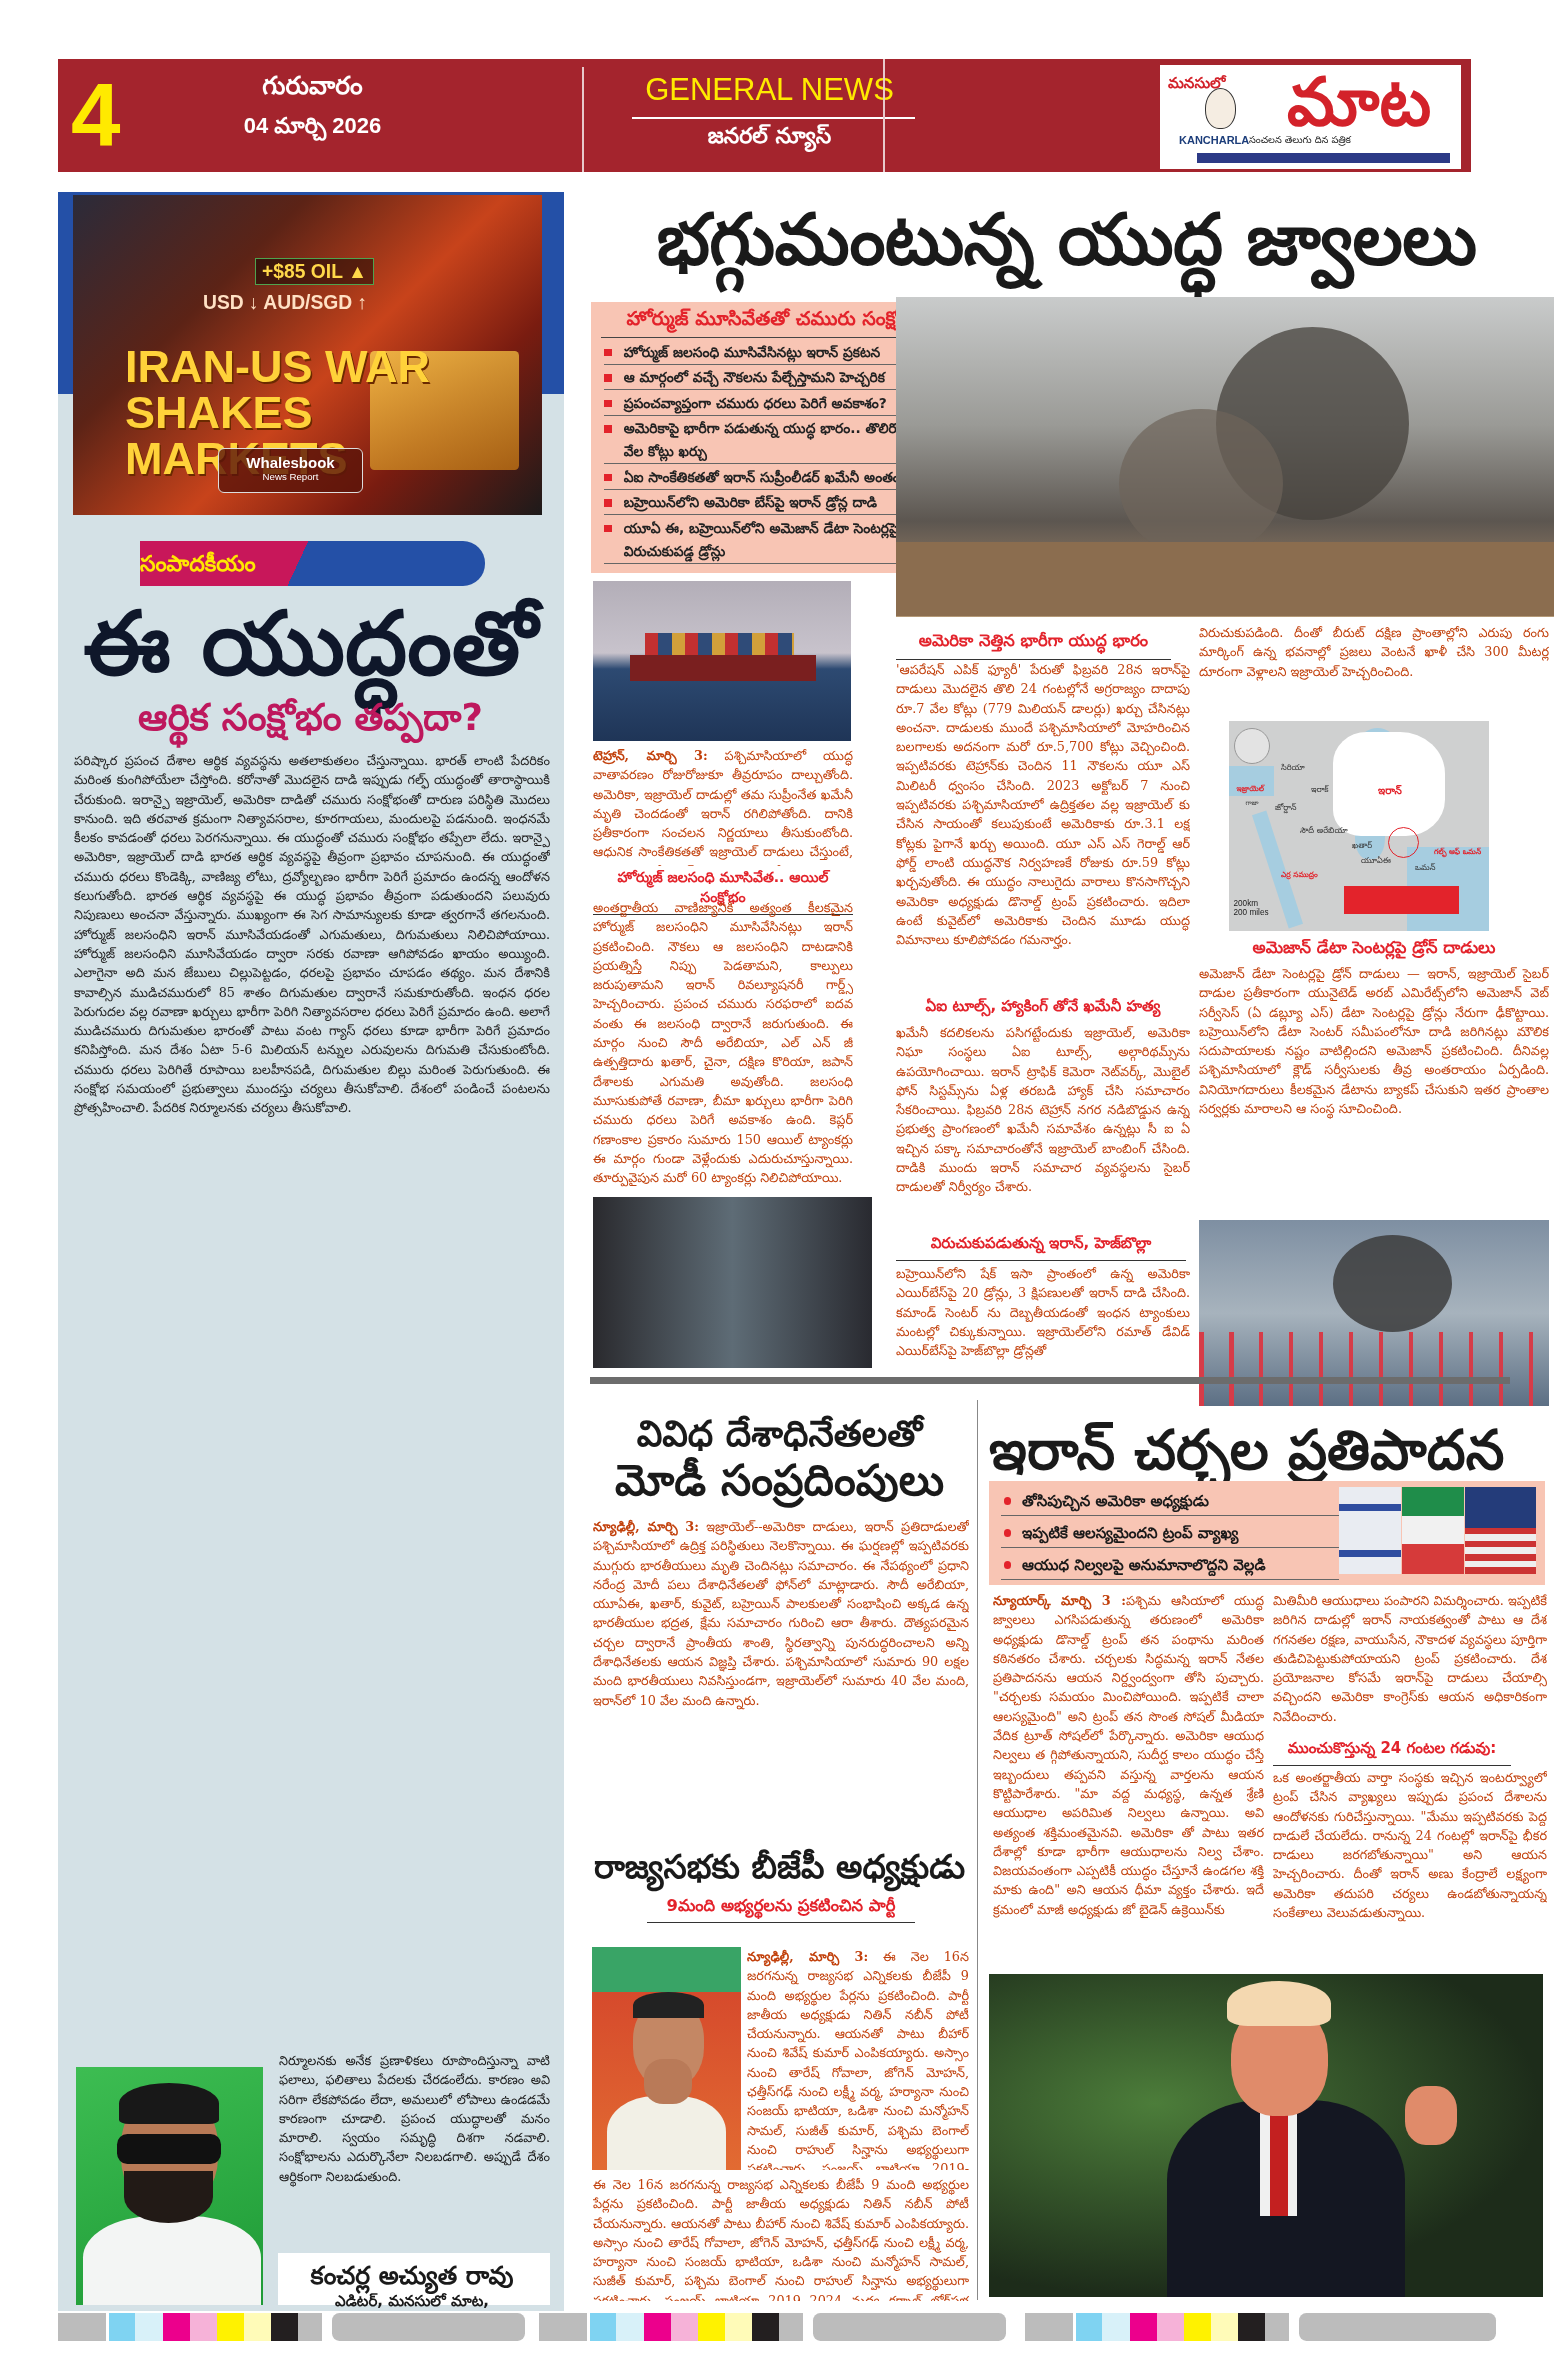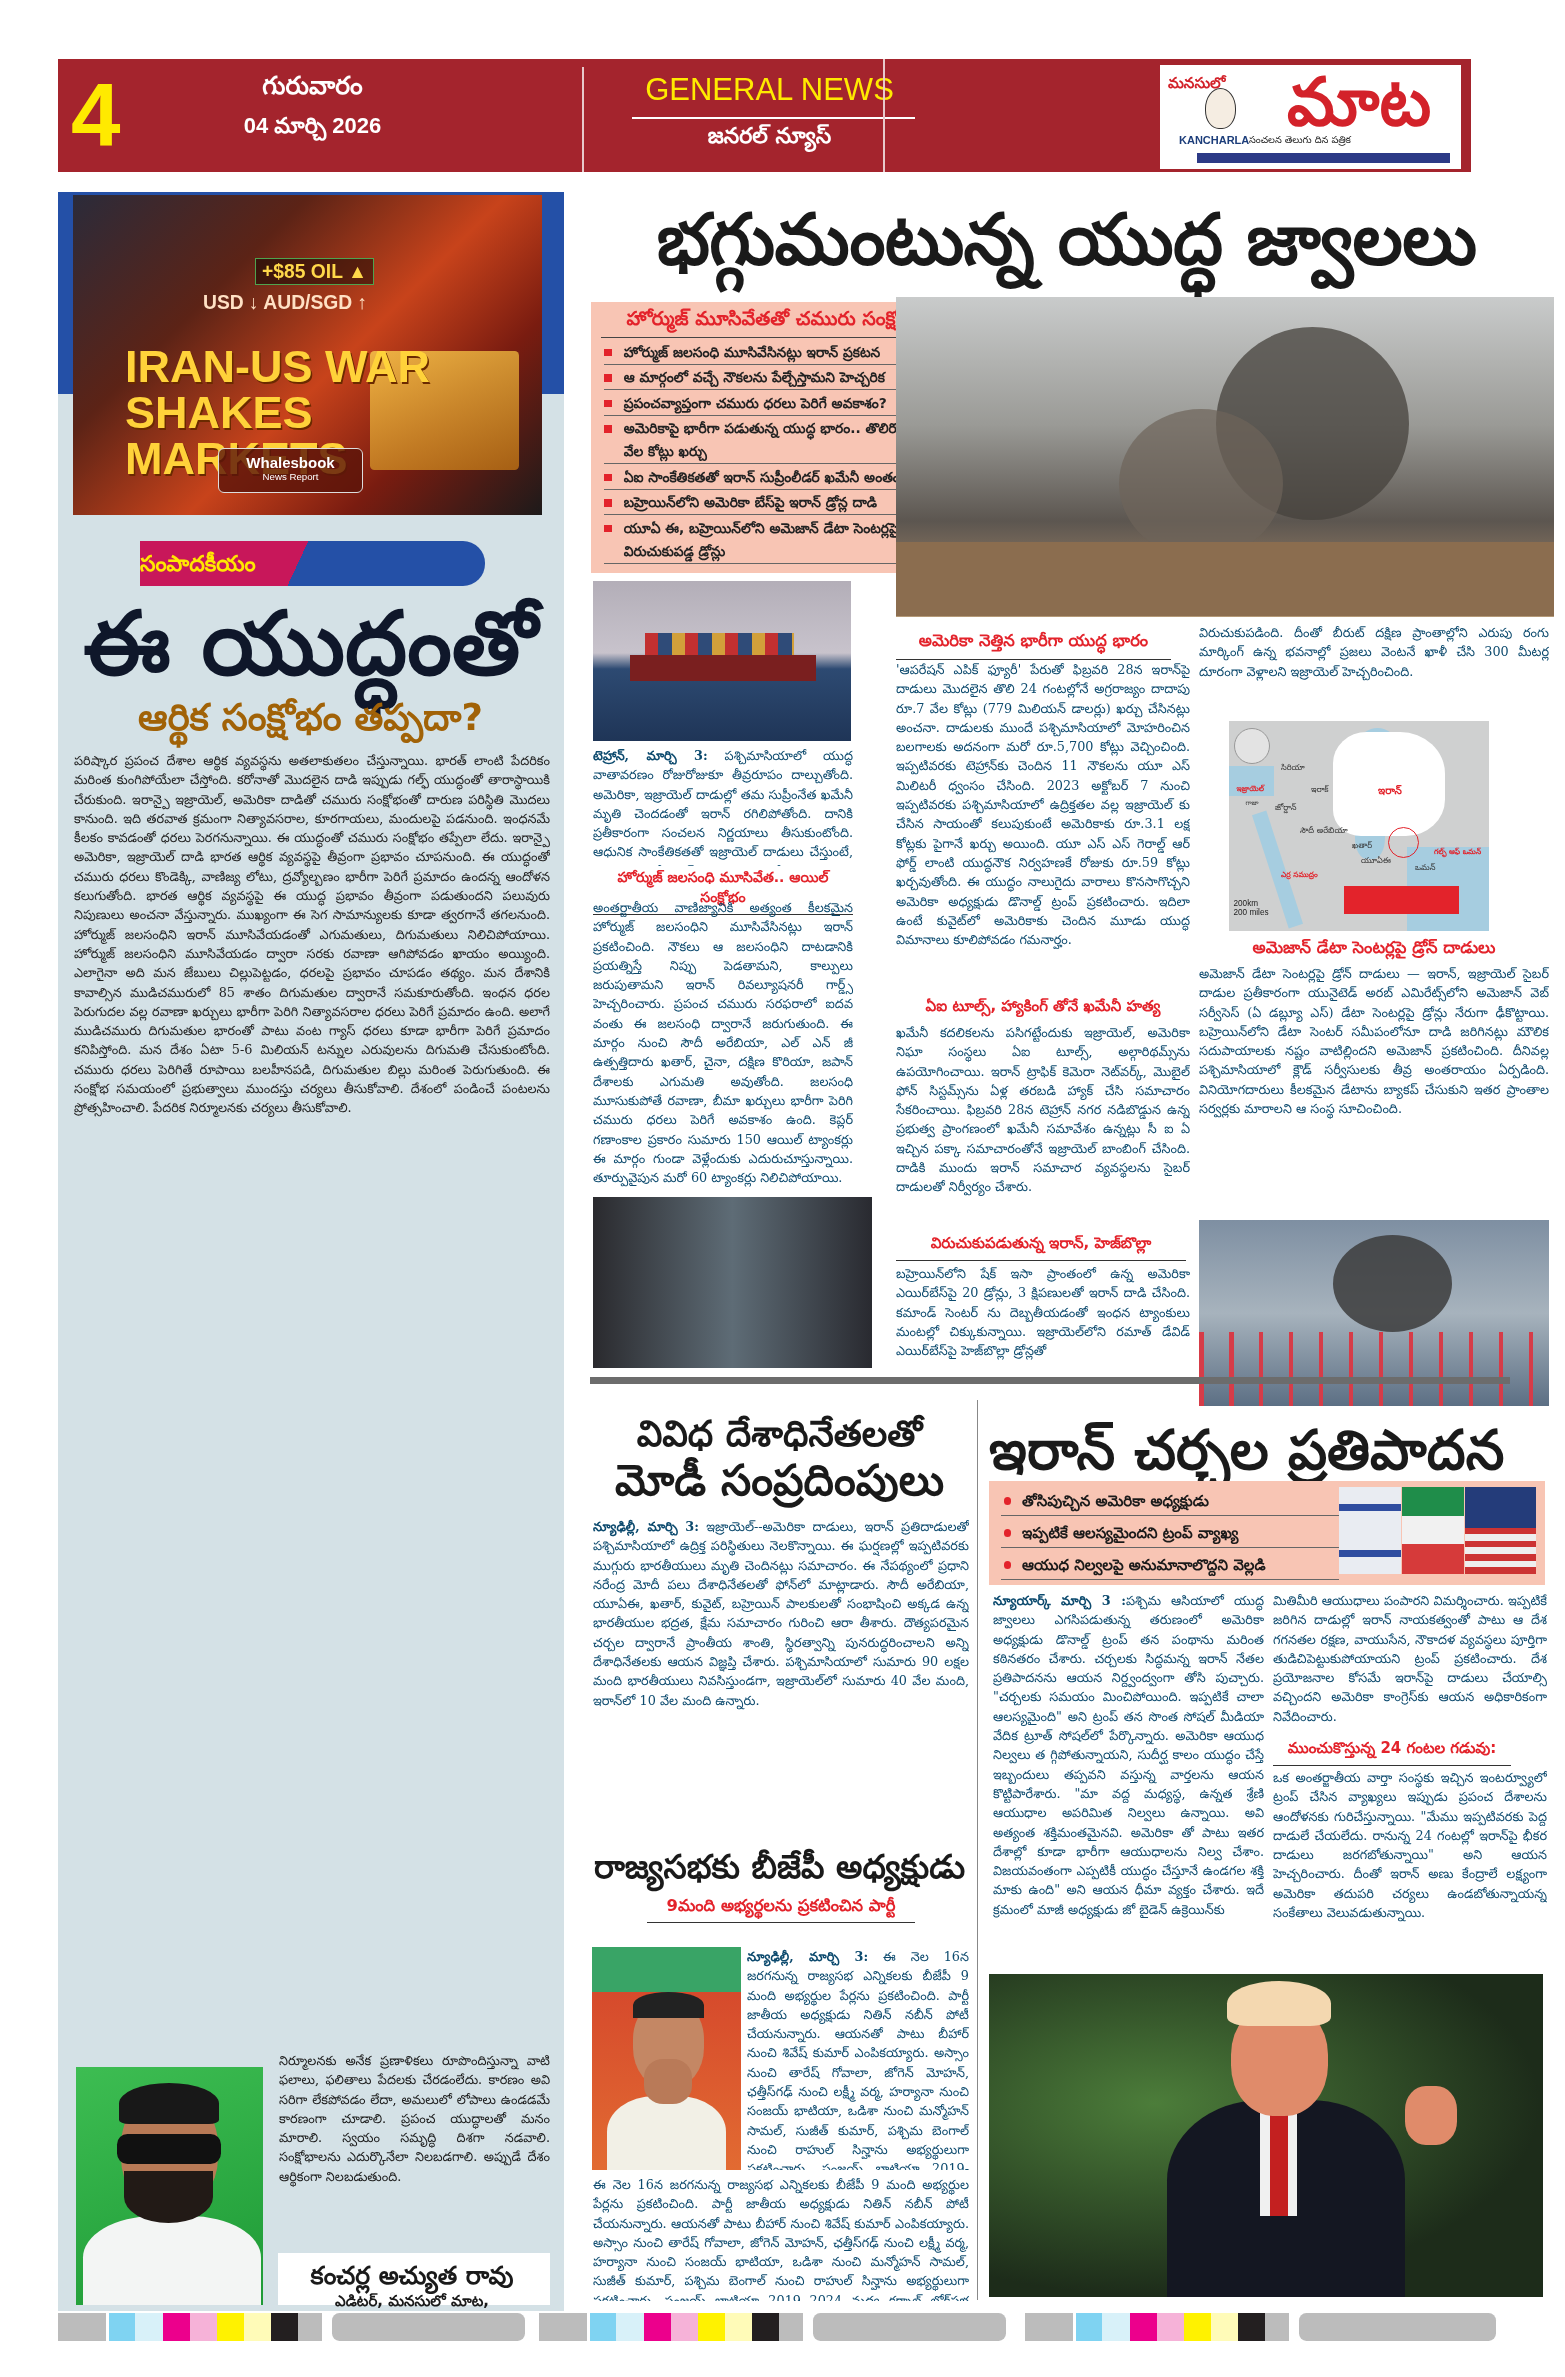--- a/index.html
+++ b/index.html
@@ -26,21 +26,21 @@
   .bluehead{left:58px;top:192px;width:506px;height:202px;background:#2450a7}
   .banner{left:73px;top:195px;width:469px;height:320px;background:linear-gradient(135deg,#2b2b3a 0%,#5c2316 30%,#c8431b 55%,#7a1c10 75%,#1d1a1a 100%);overflow:hidden}
   .banner .oil{left:182px;top:63px;font:bold 19.3px "Liberation Sans",sans-serif;color:#ffd84a;border:1.5px solid #4fa34f;padding:1.5px 6px;background:rgba(0,0,0,.45)}
   .banner .fx{left:130px;top:97px;font:bold 19.3px "Liberation Sans",sans-serif;color:#ffe1c4}
   .banner .war{left:52px;top:149px;font:bold 45px "Liberation Sans",sans-serif;color:#ffd23a;line-height:46px;text-shadow:1.5px 1.5px 0 #6b2a00}
   .banner .gold{left:297px;top:156px;width:149px;height:119px;background:linear-gradient(160deg,#f7c64b,#b86b13);border-radius:4.5px;opacity:.85}
   .banner .wb{left:145px;top:253px;width:145px;height:45px;border:1.5px solid #ddd;border-radius:6px;background:rgba(90,20,10,.8);color:#fff;text-align:center;font:bold 15px "Liberation Sans",sans-serif;padding-top:4.5px}
   .banner .wb small{display:block;font:9.7px "Liberation Sans",sans-serif}
   .sampadak{left:140px;top:541px;width:345px;height:45px;background:linear-gradient(115deg,#c8175a 0%,#c8175a 46%,#2450a7 46%);border-radius:0 22px 22px 0;color:#ffe800;text-align:left;font:bold 22px "DejaVu Sans",sans-serif;line-height:45px}
   .edtitle1{left:65px;top:595px;width:491px;text-align:center;color:#0f172a;font:bold 88px "DejaVu Sans",sans-serif;line-height:97px}
-  .edtitle2{left:65px;top:695px;width:491px;text-align:center;color:#a16207;font:bold 37px "DejaVu Sans",sans-serif;line-height:45px}
+  .edtitle2{left:65px;top:695px;width:491px;text-align:center;color:#be185d;font:bold 37px "DejaVu Sans",sans-serif;line-height:45px}
   .edbody{left:74px;top:751px;width:476px;height:1238px;font:12.8px/19.3px "DejaVu Serif",serif;text-align:justify;color:#222;overflow:hidden}
   .edbody2{left:279px;top:2051px;width:271px;height:195px;font:12.8px/19.3px "DejaVu Serif",serif;text-align:justify;overflow:hidden}
   .editor-photo{left:76px;top:2067px;width:187px;height:238px;background:linear-gradient(160deg,#3dbd52,#1e9a36);overflow:hidden}
   .editor-photo .head{left:45px;top:22px;width:97px;height:119px;border-radius:48% 48% 42% 42%;background:#b87a56}
   .editor-photo .hair{left:43px;top:16.4px;width:100px;height:41px;border-radius:50% 50% 10% 10%;background:#181818}
   .editor-photo .glasses{left:41px;top:67px;width:104px;height:30px;background:#111;border-radius:10.4px}
   .editor-photo .beard{left:48px;top:104px;width:89px;height:52px;border-radius:0 0 50% 50%;background:#221a16}
   .editor-photo .shirt{left:7.4px;top:149px;width:178px;height:104px;border-radius:40% 40% 0 0;background:#f3f5f4}
   .sig-name{left:278px;top:2128px;width:268px;text-align:center;font:bold 25px "DejaVu Sans",sans-serif}
   .sig-role{left:278px;top:2163px;width:268px;text-align:center;font:bold 18px "DejaVu Sans",sans-serif;line-height:25px}
@@ -51,21 +51,21 @@
   .pinkbox h3{color:#e3232b;font:bold 19.3px "DejaVu Sans",sans-serif;text-align:center;padding:4.5px 0 3px;margin:0 10.4px;border-bottom:0.7px solid #444}
   .pinkbox ul{list-style:none;padding:3px 7.4px 0 13.4px}
   .pinkbox li{font:bold 13.8px/23px "DejaVu Sans",sans-serif;color:#222;position:relative;padding-left:19.3px;border-bottom:0.7px solid #666;margin-bottom:1.5px}
   .pinkbox li:before{content:"";position:absolute;left:0;top:8.2px;width:7.4px;height:7.4px;background:#e3232b}
   .warphoto{left:896px;top:297px;width:658px;height:320px;background:linear-gradient(180deg,#c9cbcb 0%,#9a9a96 40%,#5c5650 70%,#8a7560 85%,#b59a78 100%);overflow:hidden}
   .warphoto .smoke{border-radius:50%;background:rgba(70,65,60,.75)}
   .shipphoto{left:593px;top:581px;width:258px;height:160px;background:linear-gradient(180deg,#b3aeb8 0%,#c8c3cc 45%,#2d4a72 55%,#1f3557 100%);overflow:hidden}
   .shipphoto .hull{left:37px;top:74px;width:186px;height:26px;background:#7a1f1f}
   .shipphoto .deck{left:52px;top:52px;width:149px;height:24px;background:repeating-linear-gradient(90deg,#c23030 0 13.4px,#2f4b78 13.4px 27px,#d2a03a 27px 40px)}
   .redhead{color:#e3232b;font:bold 18px "DejaVu Sans",sans-serif;text-align:center;border-bottom:1.1px solid #333;padding-bottom:4.5px}
-  .body{font:12.8px/19.3px "DejaVu Serif",serif;text-align:justify;color:#0c4a6e;overflow:hidden}
+  .body{font:12.8px/19.3px "DejaVu Serif",serif;text-align:justify;color:#c2410c;overflow:hidden}
   .caption{color:#e3232b;font:bold 16.4px "DejaVu Sans",sans-serif;text-align:center}
   .map{left:1229px;top:721px;width:260px;height:210px;background:#cfd0d0;overflow:hidden}
   .map .iran{left:104px;top:11px;width:112px;height:104px;background:#fff;border-radius:30% 40% 35% 25%}
   .map .sea{background:#a6cde0}
   .map .label{font:8.2px "DejaVu Sans",sans-serif;color:#333}
   .map .rlabel{font:bold 9px "DejaVu Sans",sans-serif;color:#e3232b}
   .map .callout{left:115px;top:165px;width:115px;height:28px;background:#e3232b}
   .map .globe{left:4.5px;top:7.4px;width:36px;height:36px;border-radius:50%;background:#e3e3e3;border:0.7px solid #999}
   .map .scale{left:4.5px;top:178px;font:8.2px "Liberation Sans",sans-serif;color:#222}
   .blastphoto{left:1199px;top:1220px;width:350px;height:186px;background:linear-gradient(180deg,#7e8fa2 0%,#a7b3bd 50%,#5c6f84 100%);overflow:hidden}

